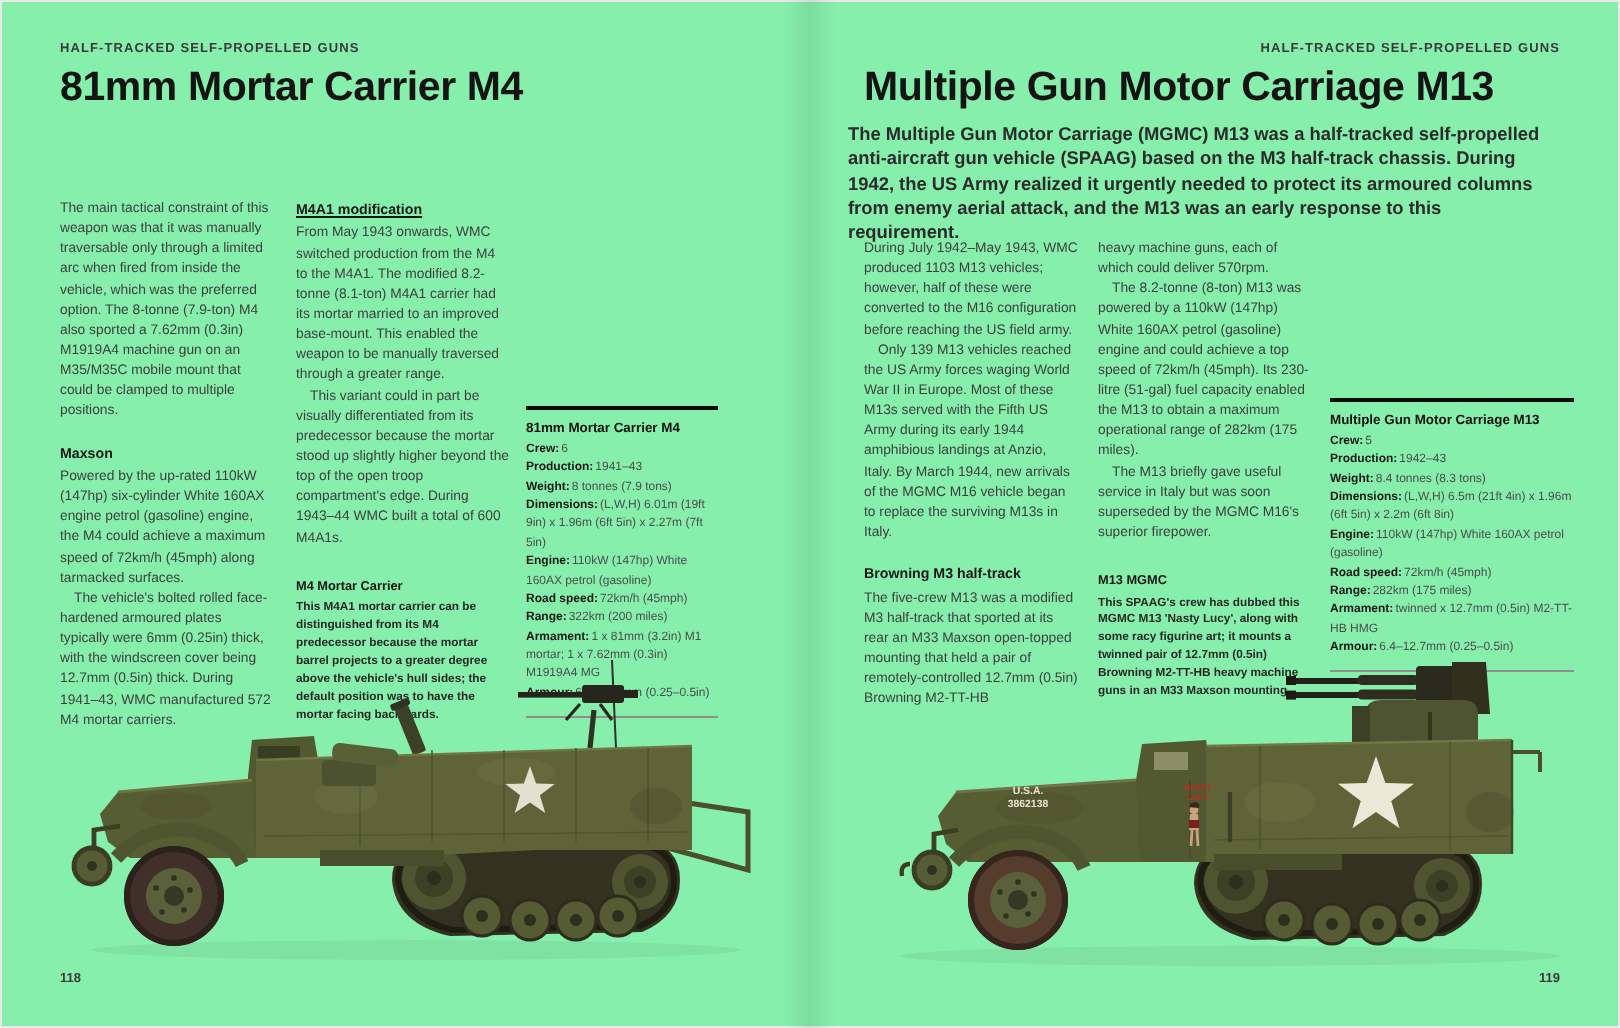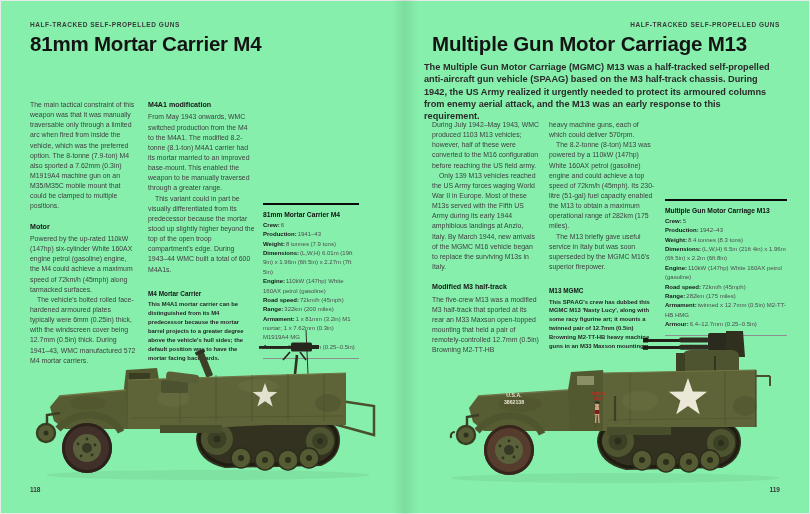--- a/index.html
+++ b/index.html
@@ -22,21 +22,21 @@
     letter-spacing:-0.2px; color:#141414; white-space:nowrap;
   }
   .intro {
     position:absolute; top:61px; width:349px; font-size:9.2px; font-weight:700;
     line-height:1.34; color:#2b2b2b;
   }
   .col { position:absolute; width:107px; font-size:6.9px; line-height:1.47; color:#3e3e3e; }
   .col p { margin:0; }
   .col p.ind { text-indent:7px; }
   .col h3 { margin:10px 0 2px 0; font-size:7.1px; font-weight:800; color:#161616; }
-  .col h3.first { margin-top:0; }
+  .col h3.first { margin-top:0;text-decoration:underline; }
   .cap-title { margin:14px 0 2px 0; font-size:6.4px; font-weight:800; color:#141414; }
   .cap-text { margin:0; font-size:5.9px; font-weight:700; line-height:1.52; color:#262626; }
   .spec {
     position:absolute; border-top:2px solid #0b0b0b; border-bottom:1px solid #8f8f8f;
     padding:4px 0 6px 0;
   }
   .spec-title { font-size:6.7px; font-weight:800; color:#111; margin:2px 0 3px 0; }
   .spec-row { font-size:6px; line-height:1.56; color:#4c4c4c; }
   .spec-row .lbl { font-weight:800; color:#171717; margin-right:1px; }
   .pagenum { position:absolute; top:486px; font-size:6.5px; font-weight:700; color:#3a3a3a; }
@@ -45,21 +45,21 @@
 </head>
 <body>
 
 <div class="sheet">
 
   <div class="running-head" style="left:30px;">HALF-TRACKED SELF-PROPELLED GUNS</div>
   <div class="page-title" style="left:30px;">81mm Mortar Carrier M4</div>
 
   <div class="col" style="left:30px; top:100px;">
     <p>The main tactical constraint of this weapon was that it was manually traversable only through a limited arc when fired from inside the vehicle, which was the preferred option. The 8-tonne (7.9-ton) M4 also sported a 7.62mm (0.3in) M1919A4 machine gun on an M35/M35C mobile mount that could be clamped to multiple positions.</p>
-    <h3>Motor</h3>
+    <h3>Maxson</h3>
     <p>Powered by the up-rated 110kW (147hp) six-cylinder White 160AX engine petrol (gasoline) engine, the M4 could achieve a maximum speed of 72km/h (45mph) along tarmacked surfaces.</p>
     <p class="ind">The vehicle's bolted rolled face-hardened armoured plates typically were 6mm (0.25in) thick, with the windscreen cover being 12.7mm (0.5in) thick. During 1941–43, WMC manufactured 572 M4 mortar carriers.</p>
   </div>
 
   <div class="col" style="left:148px; top:100px;">
     <h3 class="first">M4A1 modification</h3>
     <p>From May 1943 onwards, WMC switched production from the M4 to the M4A1. The modified 8.2-tonne (8.1-ton) M4A1 carrier had its mortar married to an improved base-mount. This enabled the weapon to be manually traversed through a greater range.</p>
     <p class="ind">This variant could in part be visually differentiated from its predecessor because the mortar stood up slightly higher beyond the top of the open troop compartment's edge. During 1943–44 WMC built a total of 600 M4A1s.</p>
     <div class="cap-title">M4 Mortar Carrier</div>
     <p class="cap-text">This M4A1 mortar carrier can be distinguished from its M4 predecessor because the mortar barrel projects to a greater degree above the vehicle's hull sides; the default position was to have the mortar facing backwards.</p>
@@ -164,21 +164,21 @@
 
   <div class="pagenum" style="left:30px;">118</div>
 
   <div class="running-head" style="left:432px; width:348px; text-align:right;">HALF-TRACKED SELF-PROPELLED GUNS</div>
   <div class="page-title" style="left:432px;">Multiple Gun Motor Carriage M13</div>
   <div class="intro" style="left:424px; width:350px;">The Multiple Gun Motor Carriage (MGMC) M13 was a half-tracked self-propelled anti-aircraft gun vehicle (SPAAG) based on the M3 half-track chassis. During 1942, the US Army realized it urgently needed to protect its armoured columns from enemy aerial attack, and the M13 was an early response to this requirement.</div>
 
   <div class="col" style="left:432px; top:120px;">
     <p>During July 1942–May 1943, WMC produced 1103 M13 vehicles; however, half of these were converted to the M16 configuration before reaching the US field army.</p>
     <p class="ind">Only 139 M13 vehicles reached the US Army forces waging World War II in Europe. Most of these M13s served with the Fifth US Army during its early 1944 amphibious landings at Anzio, Italy. By March 1944, new arrivals of the MGMC M16 vehicle began to replace the surviving M13s in Italy.</p>
-    <h3>Modified M3 half-track</h3>
+    <h3>Browning M3 half-track</h3>
     <p>The five-crew M13 was a modified M3 half-track that sported at its rear an M33 Maxson open-topped mounting that held a pair of remotely-controlled 12.7mm (0.5in) Browning M2-TT-HB</p>
   </div>
 
   <div class="col" style="left:549px; top:120px;">
     <p>heavy machine guns, each of which could deliver 570rpm.</p>
     <p class="ind">The 8.2-tonne (8-ton) M13 was powered by a 110kW (147hp) White 160AX petrol (gasoline) engine and could achieve a top speed of 72km/h (45mph). Its 230-litre (51-gal) fuel capacity enabled the M13 to obtain a maximum operational range of 282km (175 miles).</p>
     <p class="ind">The M13 briefly gave useful service in Italy but was soon superseded by the MGMC M16's superior firepower.</p>
     <div class="cap-title">M13 MGMC</div>
     <p class="cap-text">This SPAAG's crew has dubbed this MGMC M13 'Nasty Lucy', along with some racy figurine art; it mounts a twinned pair of 12.7mm (0.5in) Browning M2-TT-HB heavy machine guns in an M33 Maxson mounting.</p>
   </div>

